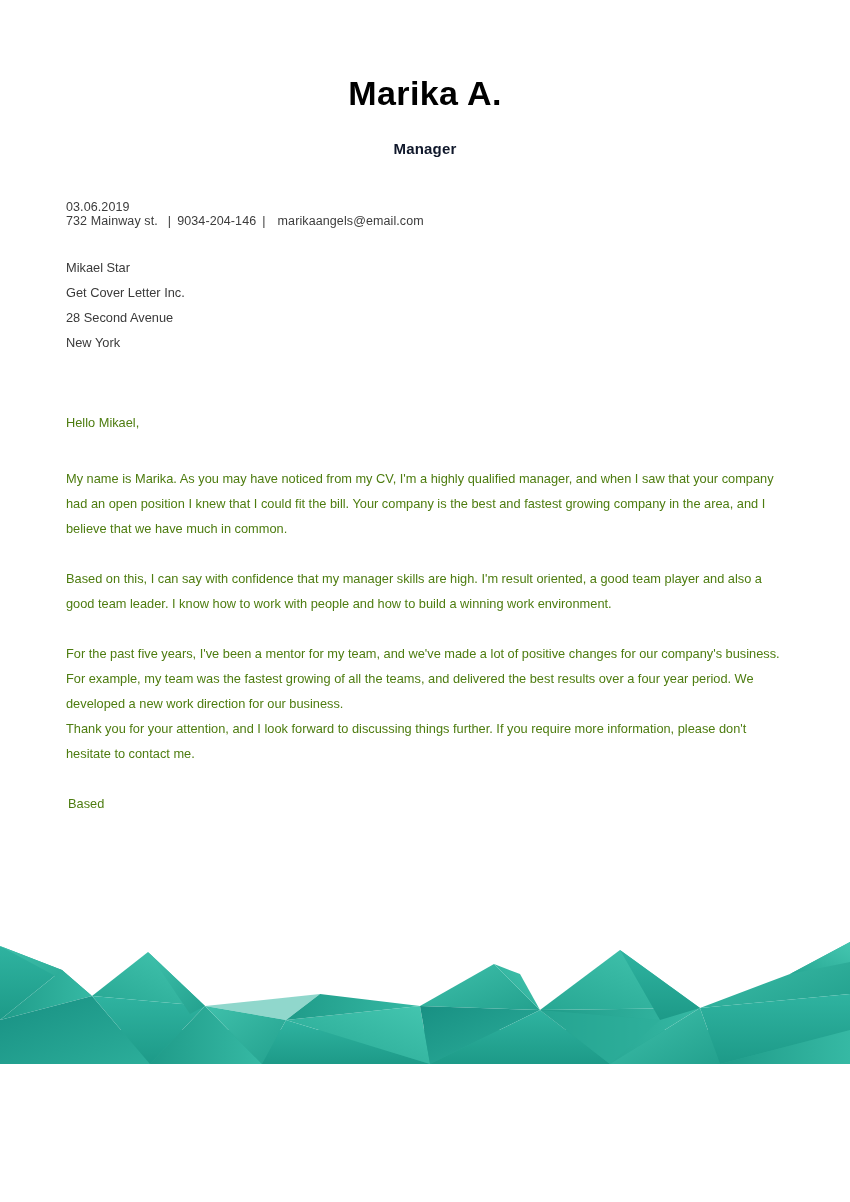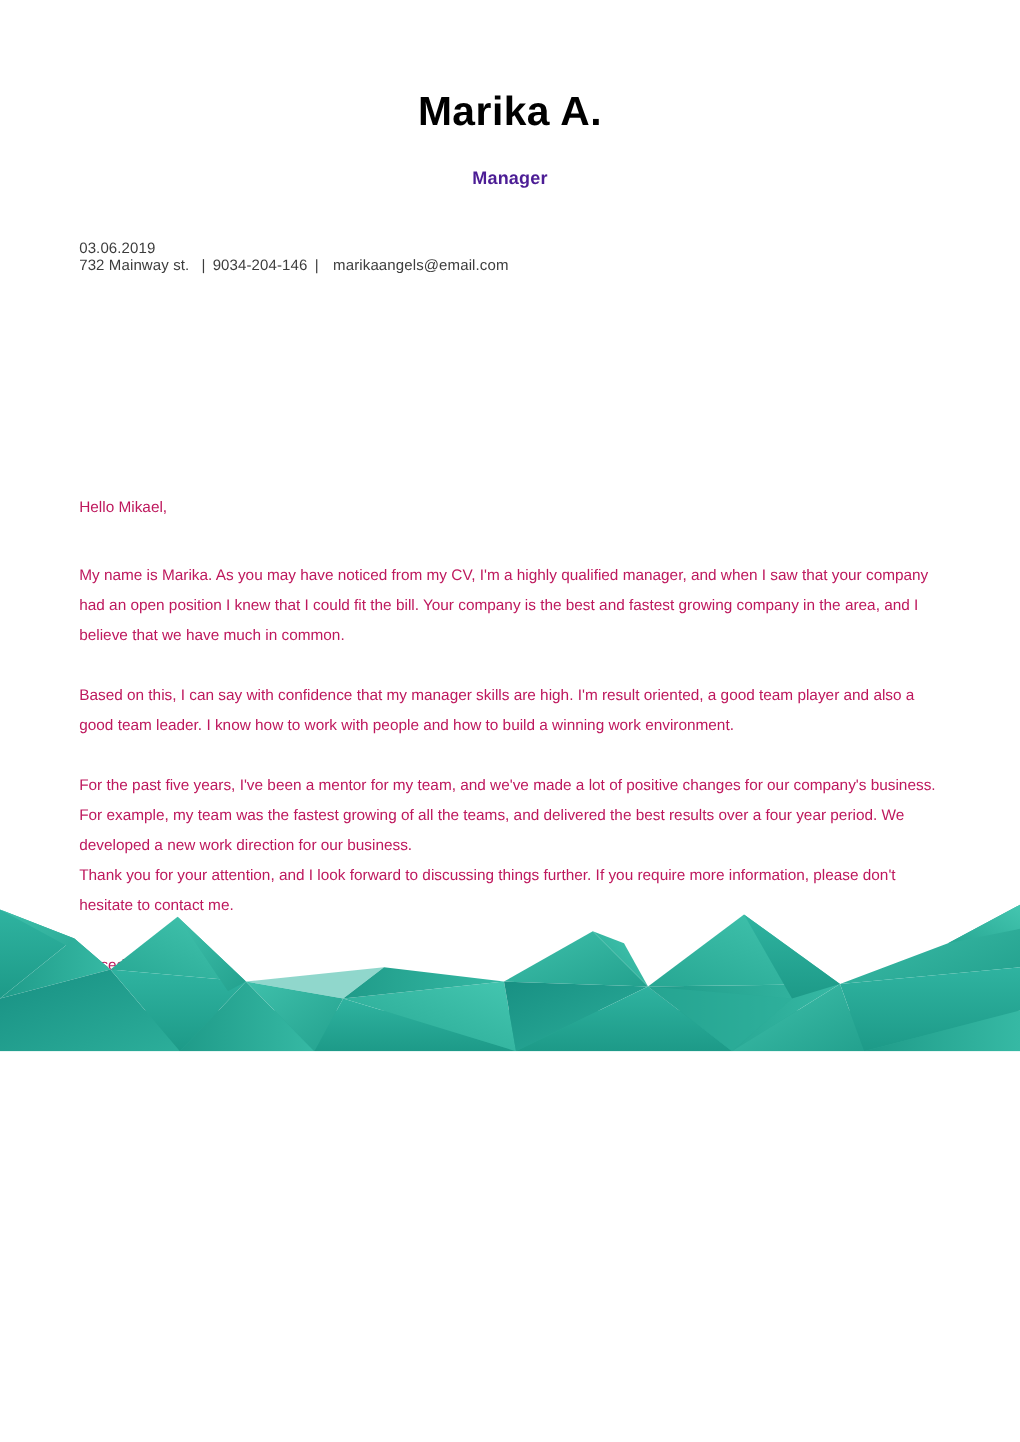--- a/index.html
+++ b/index.html
@@ -12,21 +12,21 @@
     height: 1202px;
     position: relative;
     overflow: hidden;
     font-family: "Liberation Sans", sans-serif;
     -webkit-font-smoothing: antialiased;
   }
 
   .page {
     position: relative;
     width: 850px;
-    height: 876px;
+    height: 1064px;
     background: #ffffff;
   }
 
   
   .header {
     position: absolute;
     top: 72px;
     left: 0;
     width: 850px;
     text-align: center;
@@ -35,21 +35,21 @@
     font-size: 34px;
     font-weight: 700;
     letter-spacing: 0.4px;
     color: #000000;
     line-height: 42px;
     margin: 0;
   }
   .job-title {
     font-size: 15px;
     font-weight: 700;
-    color: #4c1d95;
+    color: #0f172a;
     letter-spacing: 0.2px;
     margin: 0;
     padding-top: 26px;
   }
 
   
   .meta-row {
     position: absolute;
     top: 200px;
     left: 66px;
@@ -86,21 +86,21 @@
   }
   .recipient div { white-space: nowrap; }
 
   
   .letter {
     position: absolute;
     top: 410px;
     left: 66px;
     width: 718px;
     font-size: 12.8px;
-    color: #be185d;
+    color: #4d7c0f;
     line-height: 25px;
   }
   .salutation { margin: 0 0 31px 0; }
   .para { margin: 0 0 25px 0; }
   .para.tight { margin-bottom: 0; }
   .signature {
     margin: 25px 0 0 2px;
   }
   .signature div { line-height: 25px; }
 
@@ -128,20 +128,26 @@
     <span class="meta-date">03.06.2019</span>
     <span class="meta-contacts">
       <span class="addr">732 Mainway st.</span>
       <span class="sep">|</span>
       <span class="phone">9034-204-146</span>
       <span class="sep">|</span>
       <span class="email">marikaangels@email.com</span>
     </span>
   </div>
 
+  <div class="recipient">
+    <div>Mikael Star</div>
+    <div>Get Cover Letter Inc.</div>
+    <div>28 Second Avenue</div>
+    <div>New York</div>
+  </div>
 
   <div class="letter">
     <p class="salutation">Hello Mikael,</p>
     <p class="para">My name is Marika. As you may have noticed from my CV, I'm a highly qualified manager, and when I saw that your company had an open position I knew that I could fit the bill. Your company is the best and fastest growing company in the area, and I believe that we have much in common.</p>
     <p class="para">Based on this, I can say with confidence that my manager skills are high. I'm result oriented, a good team player and also a good team leader. I know how to work with people and how to build a winning work environment.</p>
     <p class="para tight">For the past five years, I've been a mentor for my team, and we've made a lot of positive changes for our company's business. For example, my team was the fastest growing of all the teams, and delivered the best results over a four year period. We developed a new work direction for our business.</p>
     <p class="para">Thank you for your attention, and I look forward to discussing things further. If you require more information, please don't hesitate to contact me.</p>
     <div class="signature">
       <div>Based</div>
     </div>

